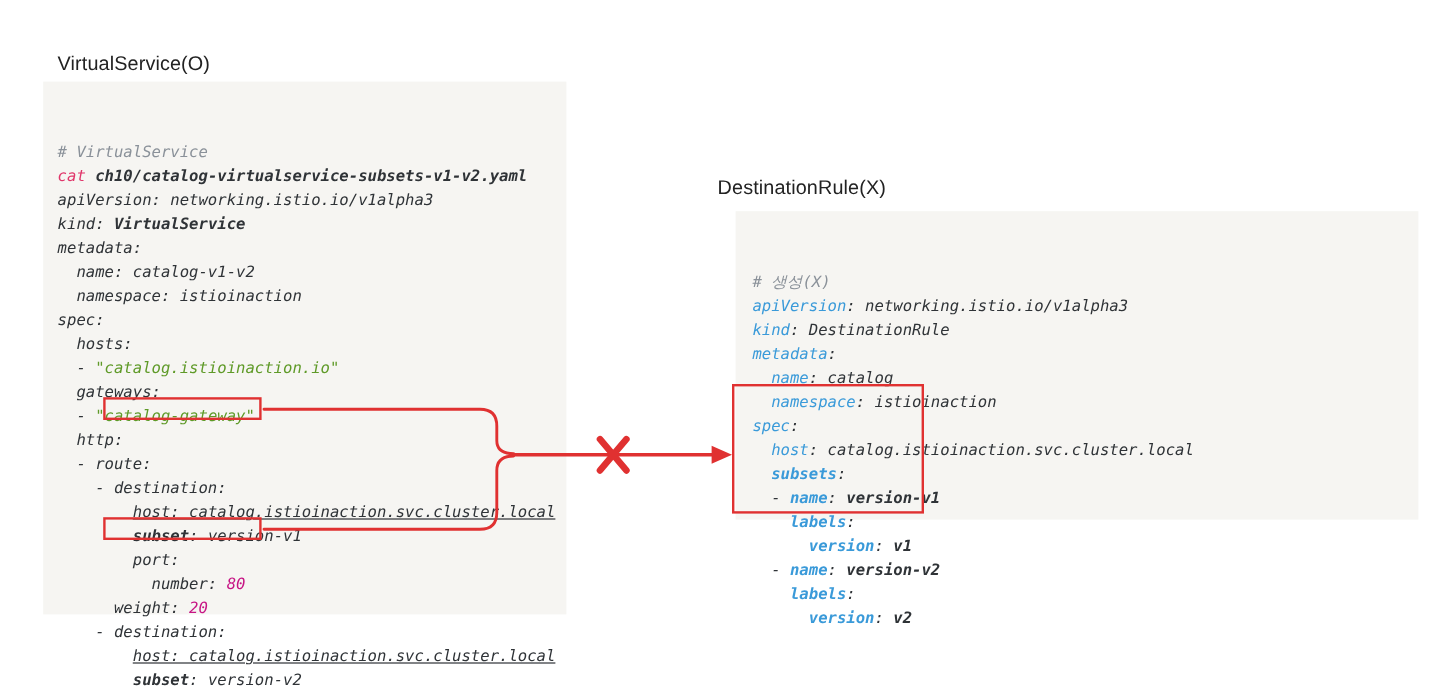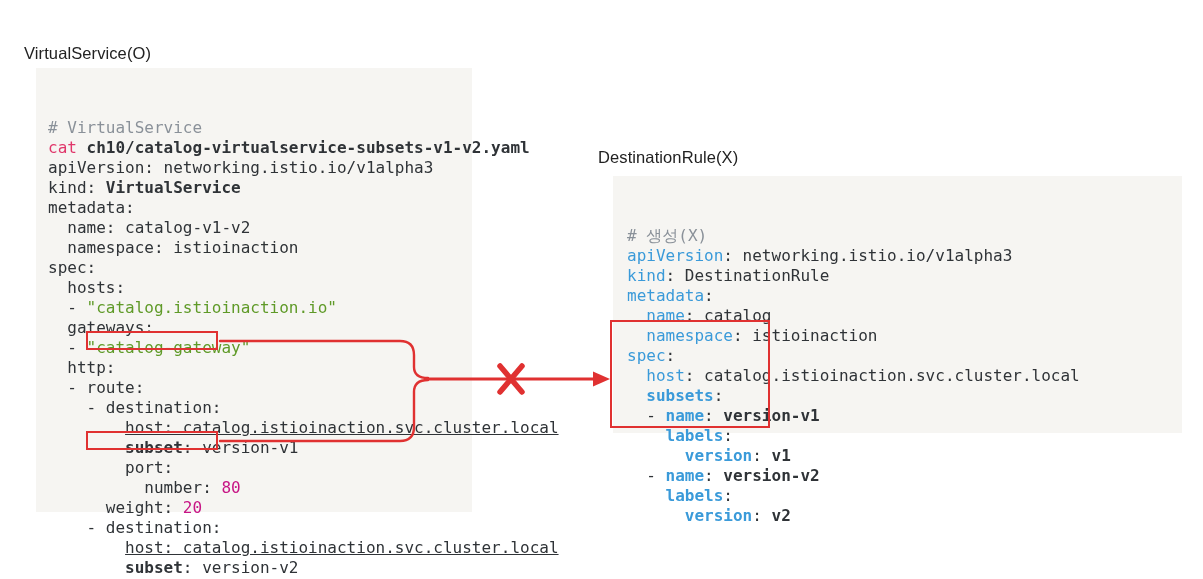--- a/index.html
+++ b/index.html
@@ -21,25 +21,26 @@
     font-size: 16.5px;
     color: #222222;
     letter-spacing: 0.1px;
     white-space: nowrap;
   }
 
   .code-block {
     position: absolute;
     background: #f6f5f2;
     font-family: "DejaVu Sans Mono", monospace;
-    font-size: 16px;
+    font-size: 13px;
     line-height: 20px;
     color: #2f3337;
     box-sizing: border-box;
     white-space: pre;
+    font-style: italic;
   }
 
   .code-line {
     white-space: pre;
     height: 20px;
   }
 
   
   .c-comment { color: #8a9199; }
   .c-cmd     { color: #e0366a; }
@@ -65,21 +66,21 @@
     top: 0;
     width: 1203px;
     height: 579px;
     pointer-events: none;
     overflow: visible;
   }
 </style>
 </head>
 <body>
 
-<div class="panel-title" style="left:24px; top:44px;">VirtualService(O)</div>
+<div class="panel-title" style="left:48px; top:44px;">VirtualService(O)</div>
 
 <div class="code-block" style="left:36px; top:68px; width:436px; height:444px; padding:10px 12px;">
   <div id="left-code"><div class="code-line"><span class="c-comment"># VirtualService</span></div><div class="code-line"><span class="c-cmd">cat </span><span class="c-plain b">ch10/catalog-virtualservice-subsets-v1-v2.yaml</span></div><div class="code-line"><span class="c-plain">apiVersion: networking.istio.io/v1alpha3</span></div><div class="code-line"><span class="c-plain">kind: </span><span class="c-plain b">VirtualService</span></div><div class="code-line"><span class="c-plain">metadata:</span></div><div class="code-line"><span class="c-plain">  name: catalog-v1-v2</span></div><div class="code-line"><span class="c-plain">  namespace: istioinaction</span></div><div class="code-line"><span class="c-plain">spec:</span></div><div class="code-line"><span class="c-plain">  hosts:</span></div><div class="code-line"><span class="c-plain">  - </span><span class="c-str">"catalog.istioinaction.io"</span></div><div class="code-line"><span class="c-plain">  gateways:</span></div><div class="code-line"><span class="c-plain">  - </span><span class="c-str">"catalog-gateway"</span></div><div class="code-line"><span class="c-plain">  http:</span></div><div class="code-line"><span class="c-plain">  - route:</span></div><div class="code-line"><span class="c-plain">    - destination:</span></div><div class="code-line"><span class="c-plain">        </span><span class="c-plain u">host: catalog.istioinaction.svc.cluster.local</span></div><div class="code-line"><span class="c-plain">        </span><span class="c-plain b">subset</span><span class="c-plain">: version-v1</span></div><div class="code-line"><span class="c-plain">        port:</span></div><div class="code-line"><span class="c-plain">          number: </span><span class="c-num">80</span></div><div class="code-line"><span class="c-plain">      weight: </span><span class="c-num">20</span></div><div class="code-line"><span class="c-plain">    - destination:</span></div><div class="code-line"><span class="c-plain">        </span><span class="c-plain u">host: catalog.istioinaction.svc.cluster.local</span></div><div class="code-line"><span class="c-plain">        </span><span class="c-plain b">subset</span><span class="c-plain">: version-v2</span></div><div class="code-line"></div></div>
 </div>
 
 <div class="redbox" style="left:86px; top:331px; width:132px; height:19px;"></div>
 <div class="redbox" style="left:86px; top:431px; width:132px; height:19px;"></div>
 
 <div class="panel-title" style="left:598px; top:148px;">DestinationRule(X)</div>
 

